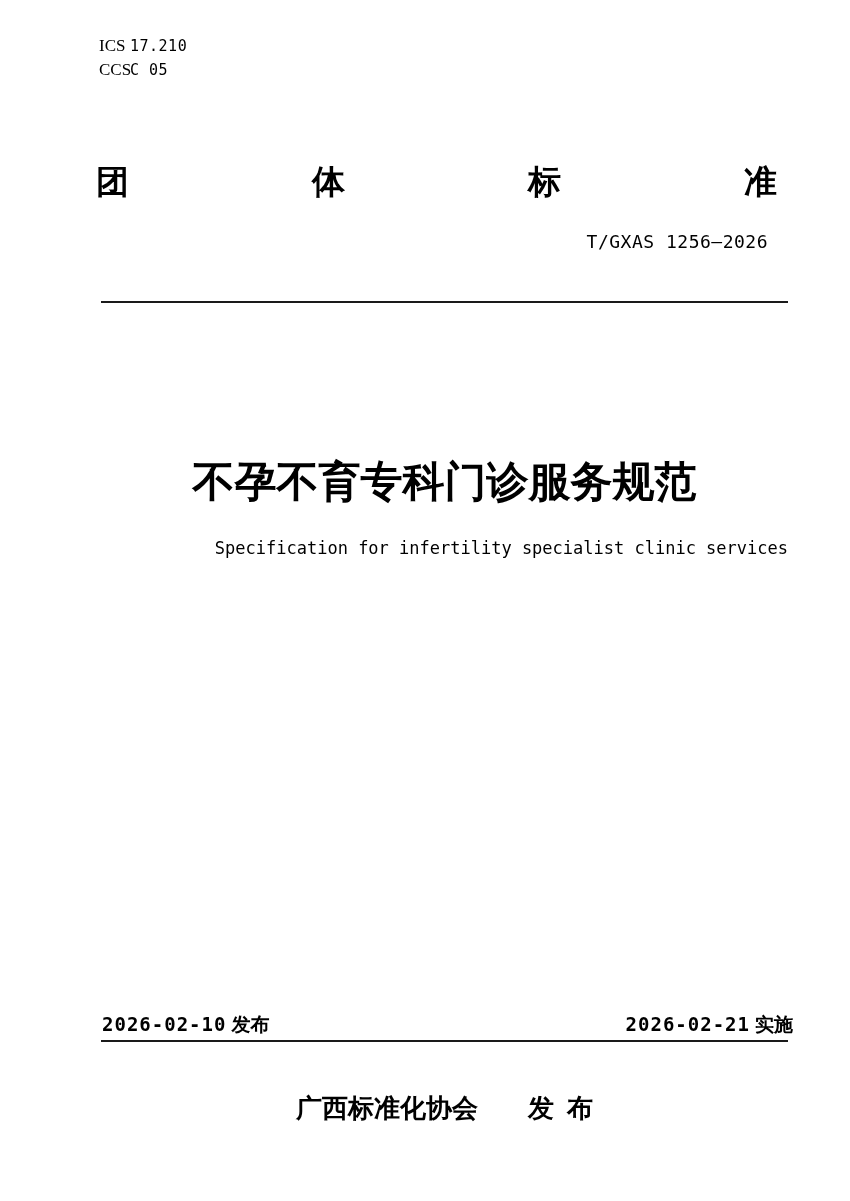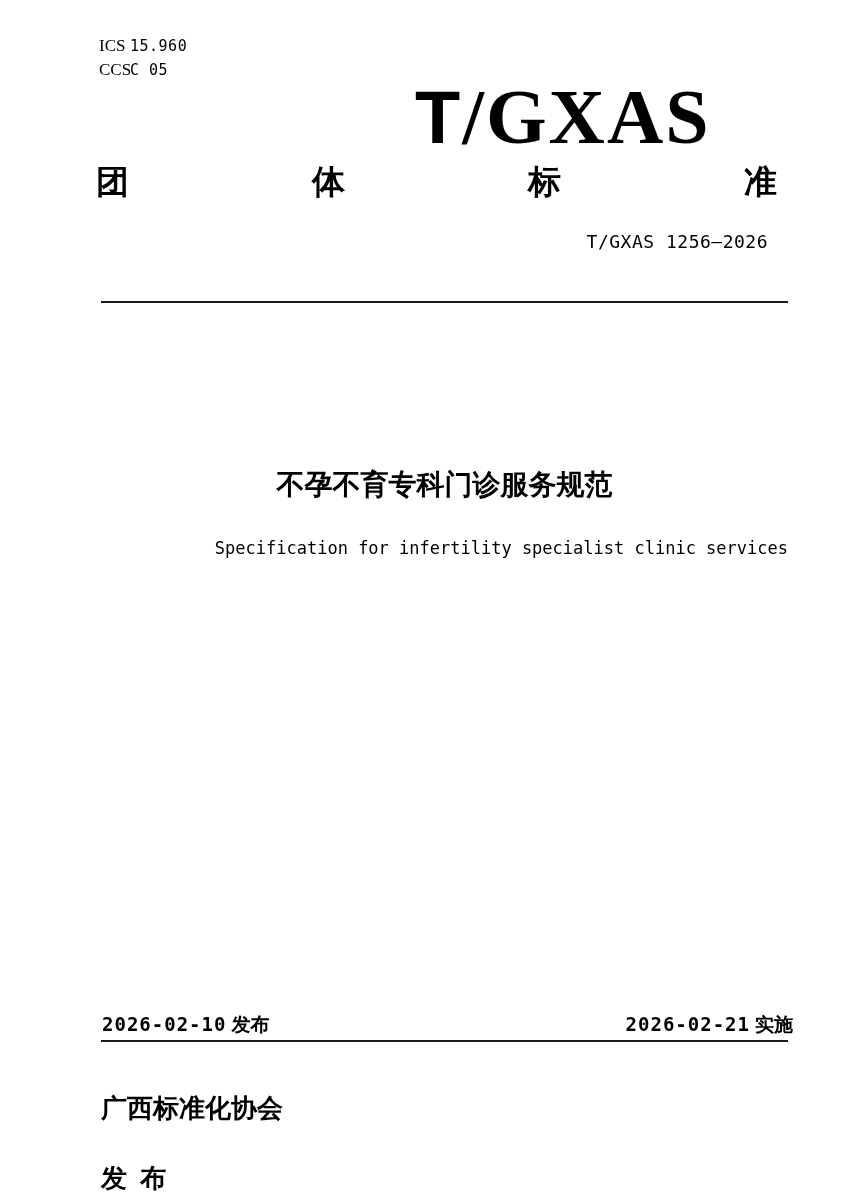--- a/index.html
+++ b/index.html
@@ -86,24 +86,25 @@
   .rule-top { top: 301px; }
   .rule-bottom { top: 1040px; }
 
   
   .title-cn {
     position: absolute;
     left: 101px;
     top: 462px;
     width: 687px;
     text-align: center;
-    font-size: 28px;
+    font-size: 42px;
     font-weight: bold;
     line-height: 46px;
     white-space: nowrap;
+    font-family: Liberation Mono, monospace;
   }
   .title-en {
     position: absolute;
     left: 101px;
     top: 537px;
     width: 687px;
     text-align: right;
     font-family: "DejaVu Sans Mono", monospace;
     font-size: 17px;
     line-height: 22px;
@@ -132,48 +133,44 @@
 
   
   .publisher-row {
     position: absolute;
     left: 101px;
     top: 1092px;
     width: 687px;
     display: flex;
     justify-content: center;
     align-items: baseline;
-    gap: 38px;
+    gap: 50px;
     font-size: 26px;
     font-weight: bold;
     line-height: 32px;
     white-space: nowrap;
-    flex-direction: column;
   }
   .publisher-action { word-spacing: 6px; }
 </style>
 </head>
 <body>
 
 <div class="page">
 
   <div class="meta">
     <div class="meta-row">
       <span class="meta-label">ICS</span>
-      <span class="meta-value">15.960</span>
+      <span class="meta-value">17.210</span>
     </div>
     <div class="meta-row">
       <span class="meta-label">CCS</span>
       <span class="meta-value">C 05</span>
     </div>
   </div>
 
-  <div class="logo">
-    <span class="logo-t">T</span><span>/</span><span>GXAS</span>
-  </div>
 
   <div class="type-row">
     <span>团</span>
     <span>体</span>
     <span>标</span>
     <span>准</span>
   </div>
 
   <div class="std-num">T/GXAS 1256—2026</div>
 

